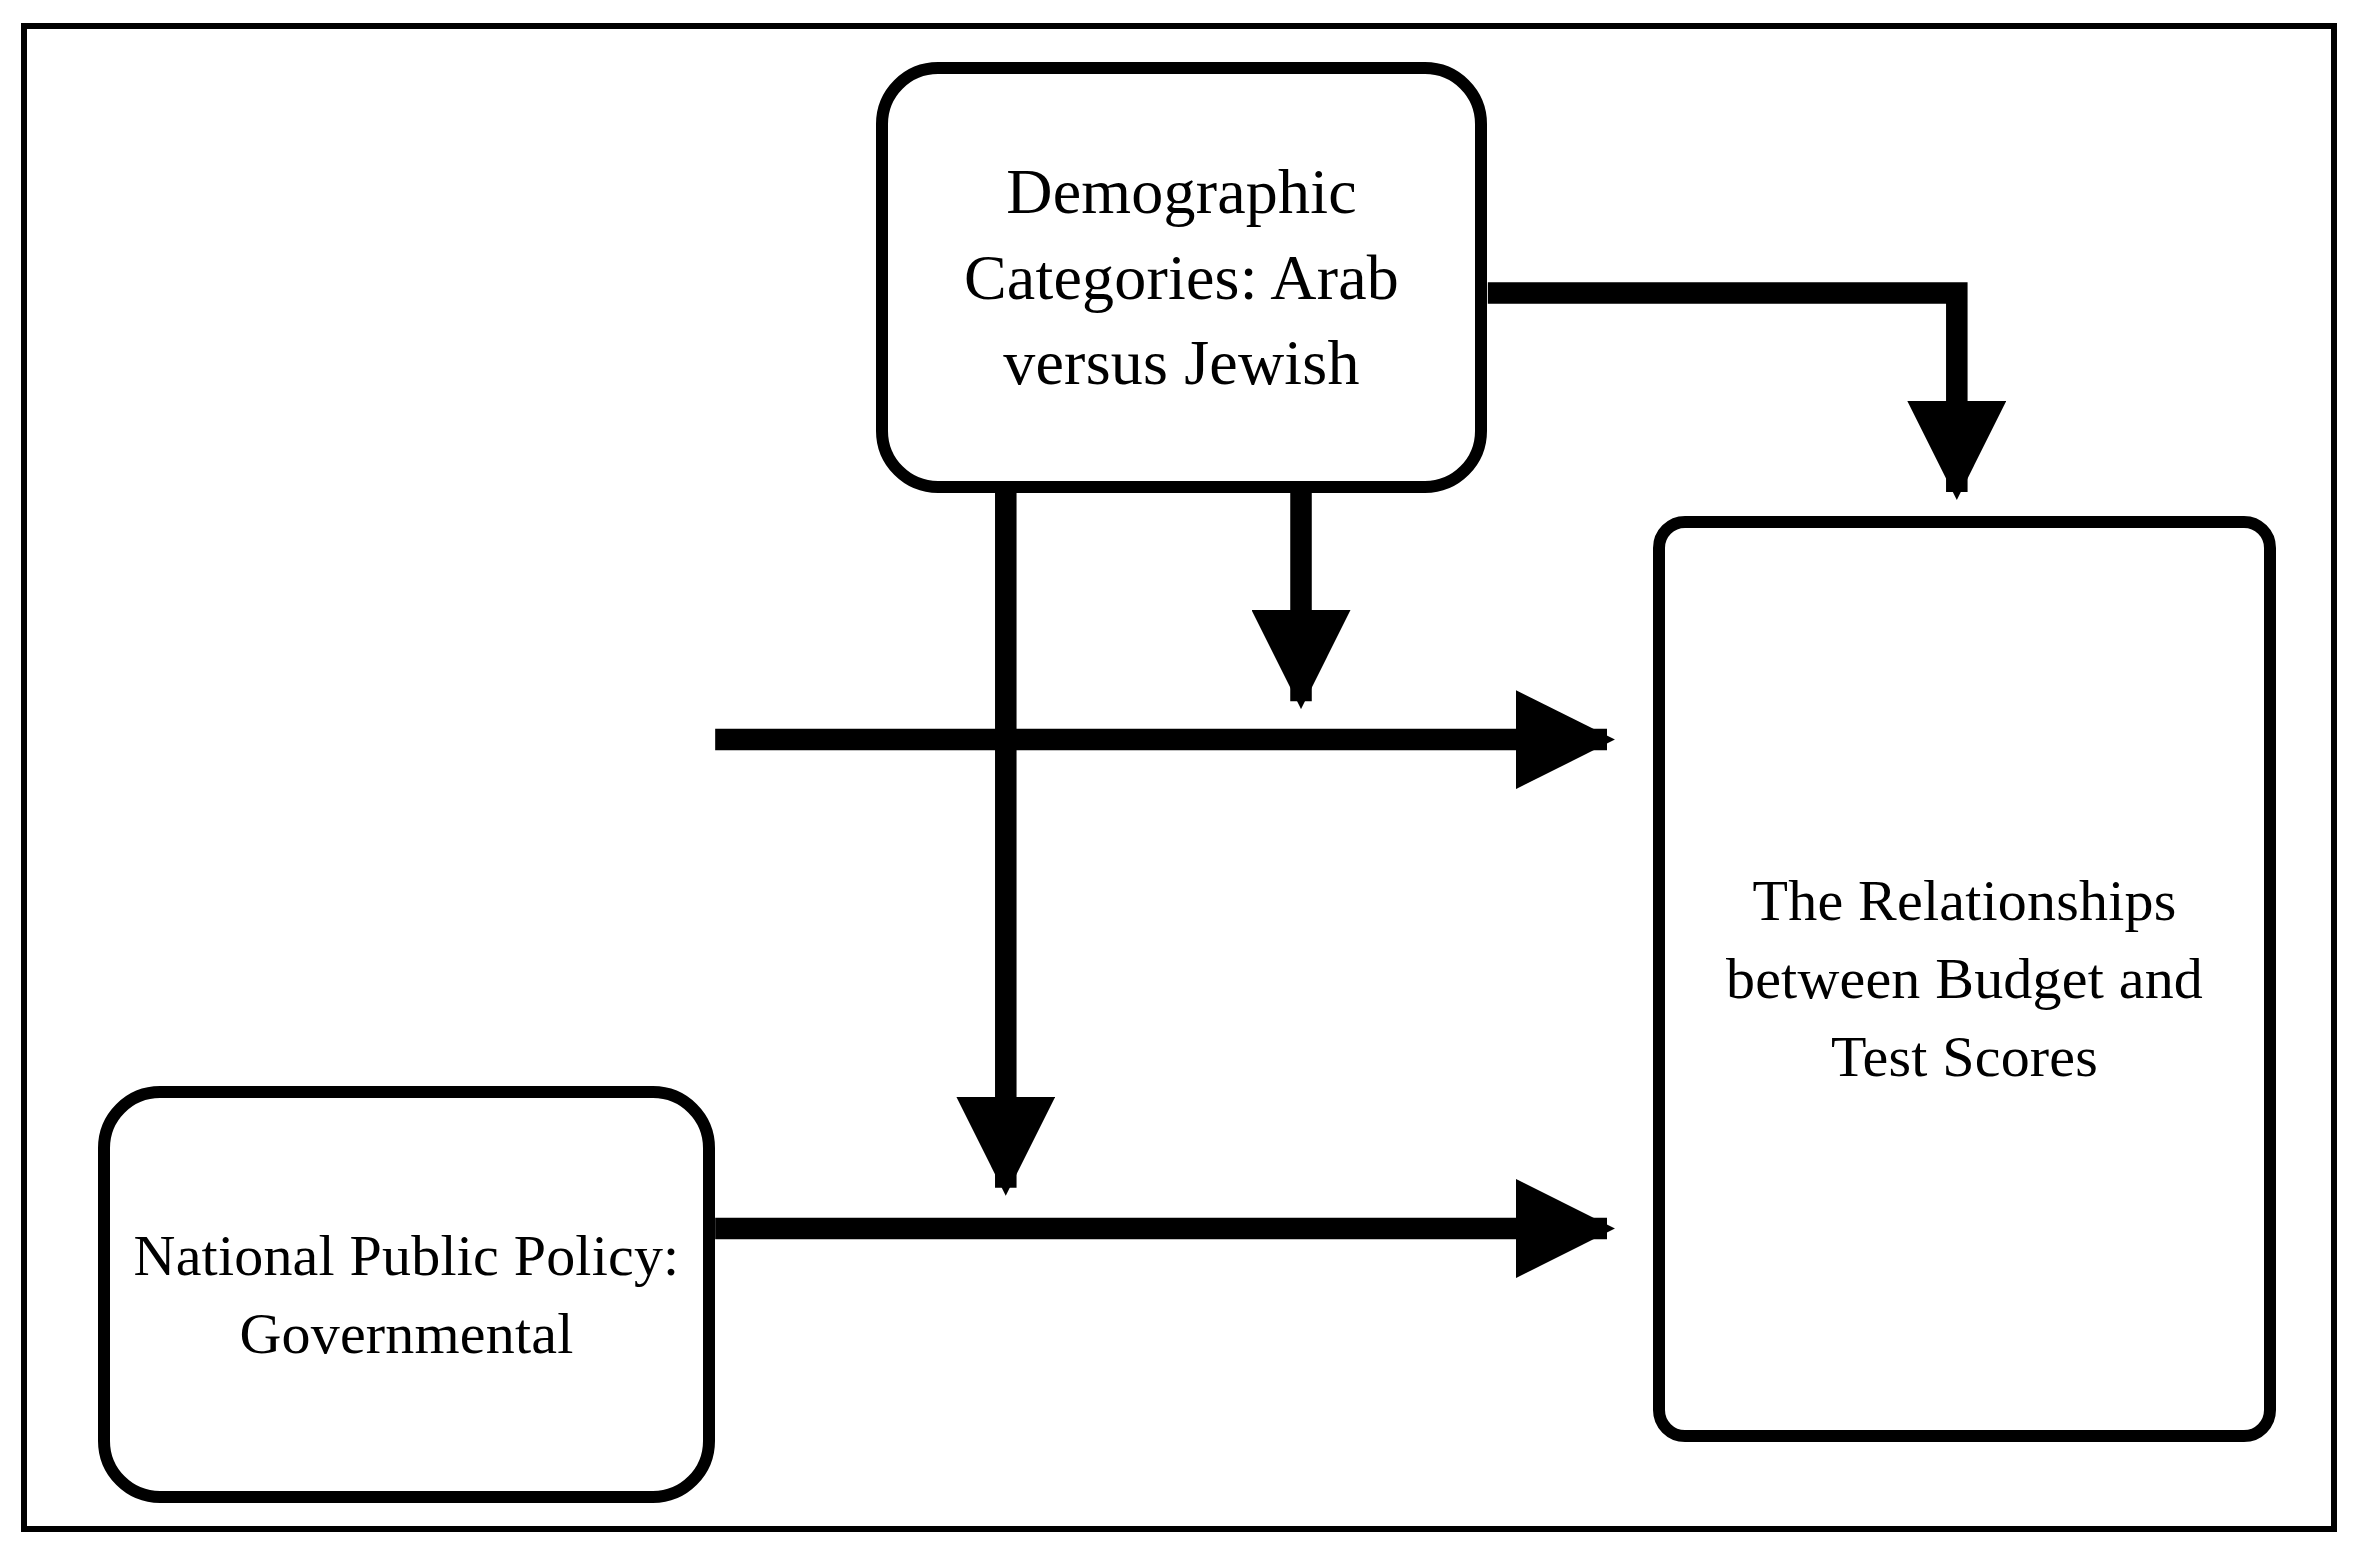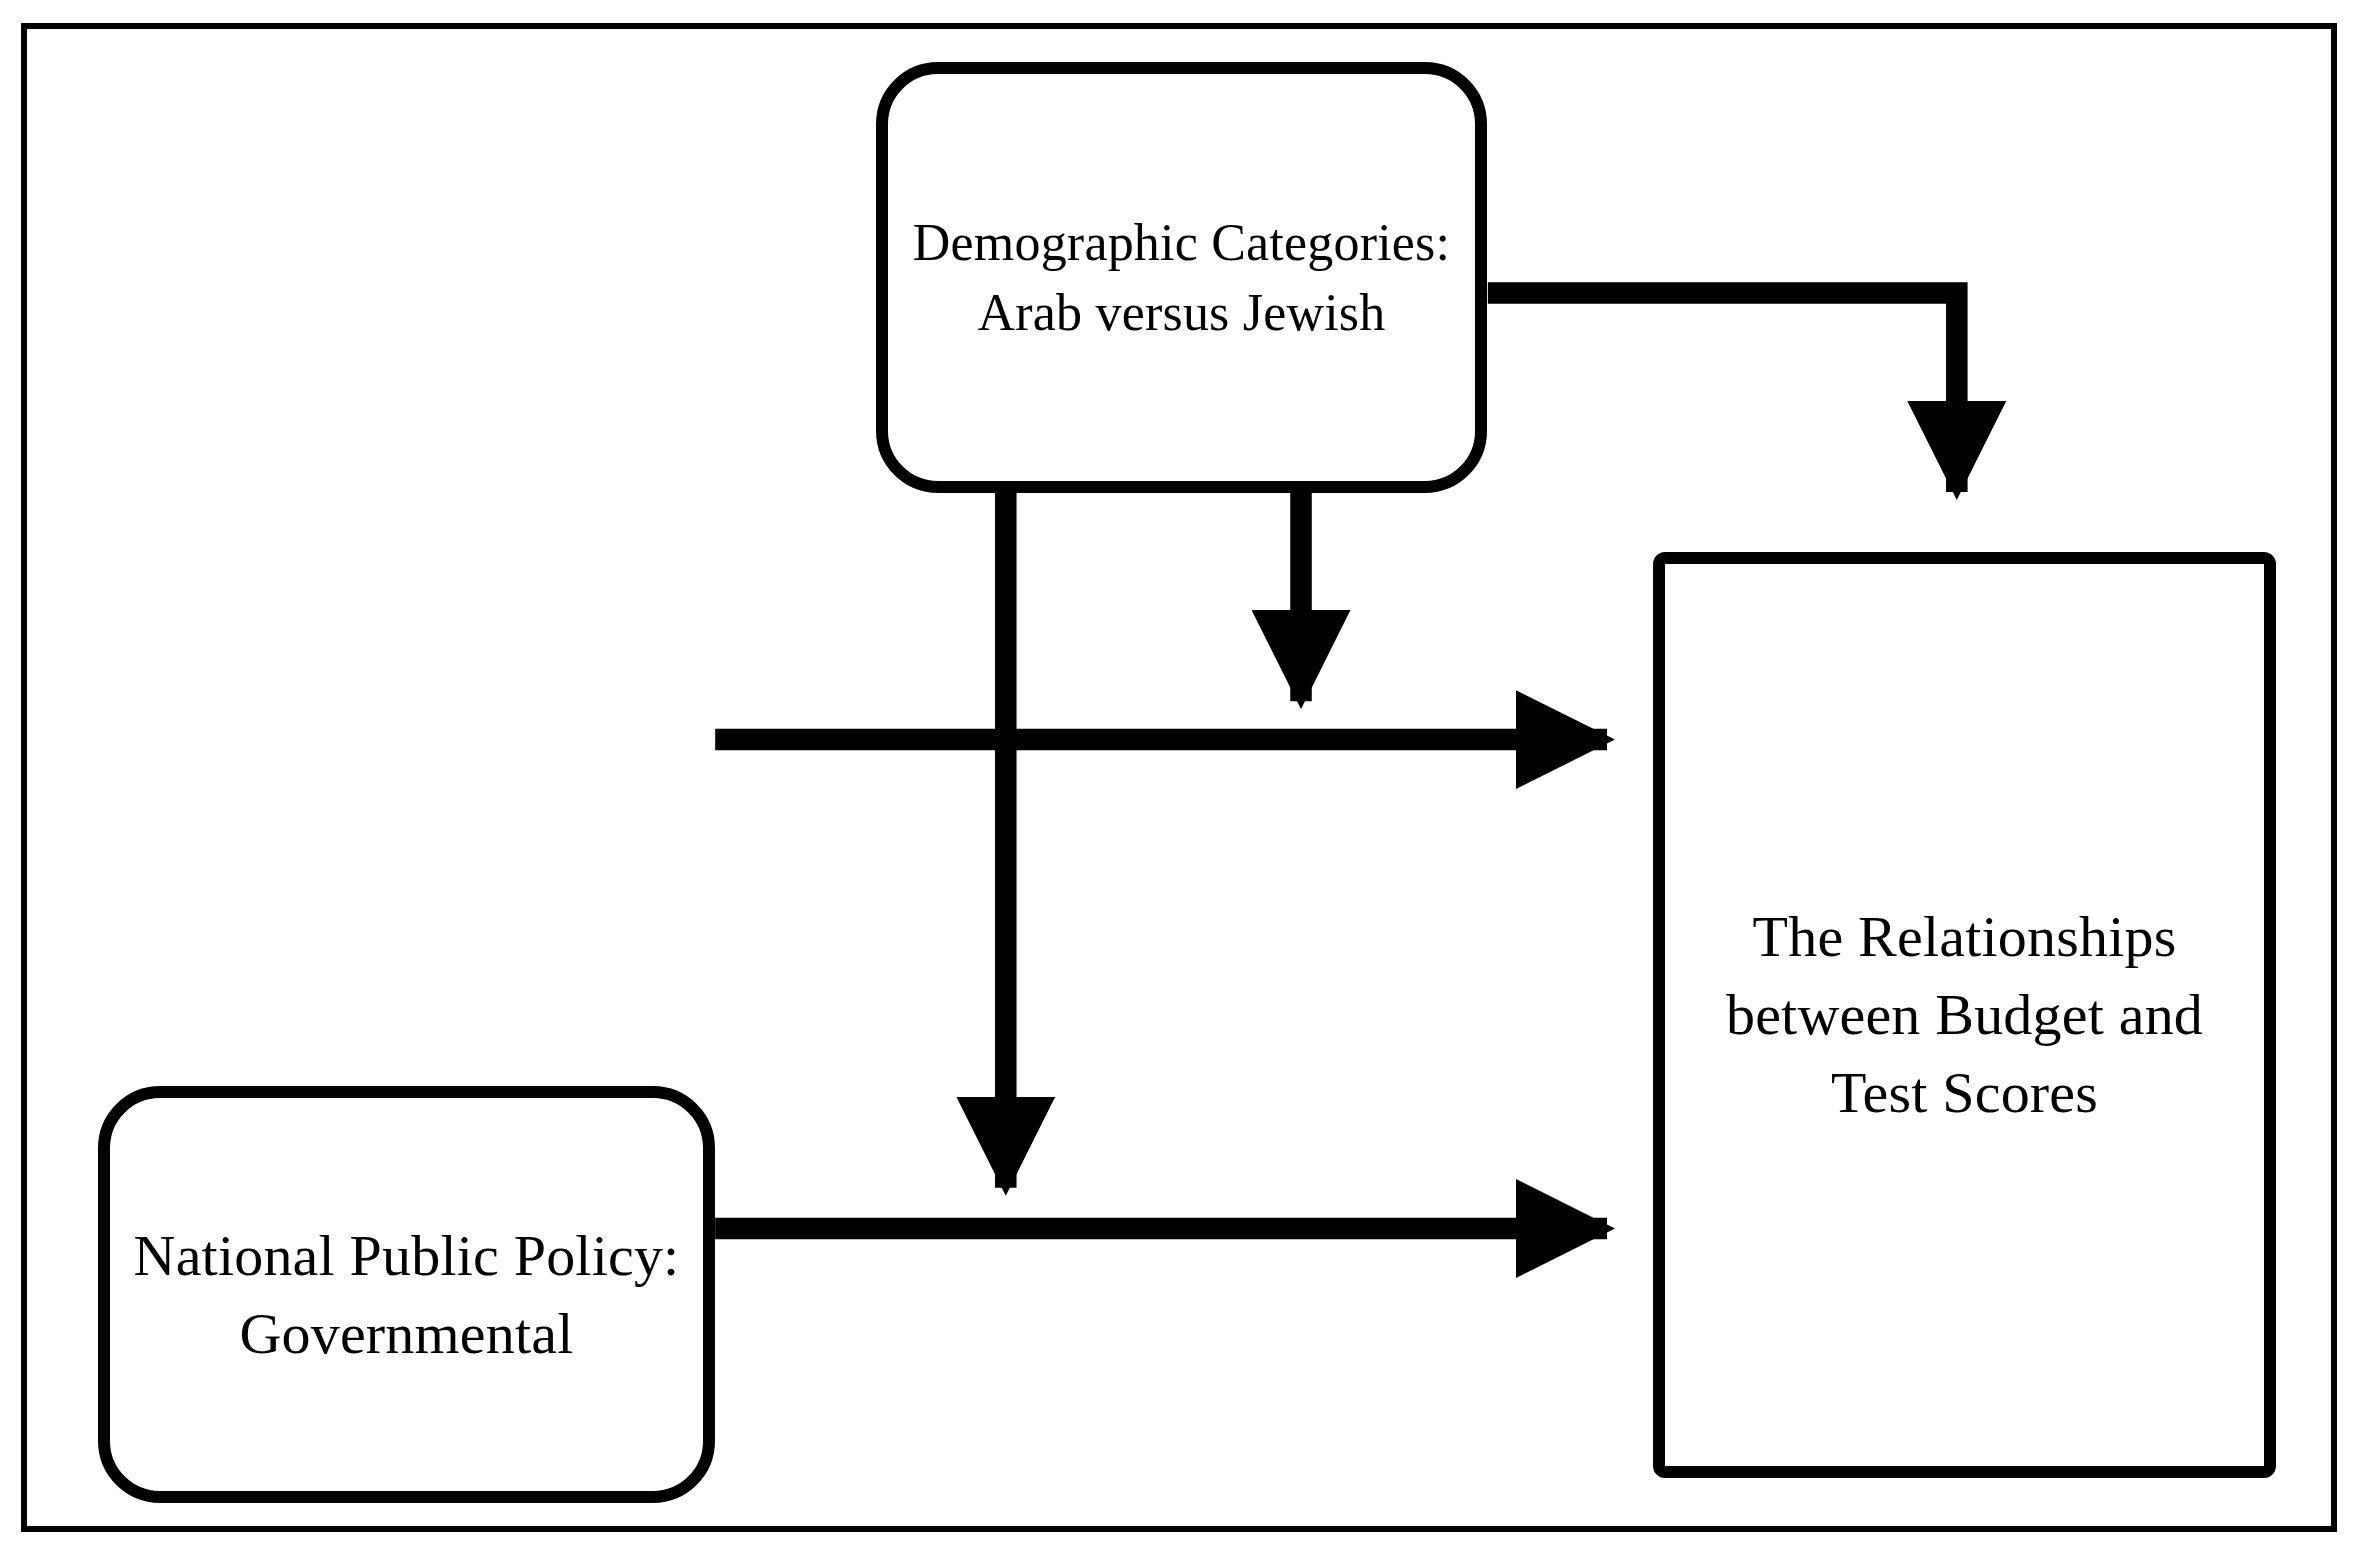--- a/index.html
+++ b/index.html
@@ -52,21 +52,21 @@
     padding: 0 20px;
     letter-spacing: 0.2px;
   }
   #node-demographic {
     left: 876px;
     top: 62px;
     width: 611px;
     height: 431px;
     border-radius: 62px;
   }
-  #node-demographic .label { font-size: 52px; }
+  #node-demographic .label { font-size: 64px; }
 
   #node-local {
     left: 98px;
     top: 527px;
     width: 617px;
     height: 431px;
     border-radius: 62px;
   }
   #node-local .label { font-size: 58px; }
 
@@ -74,24 +74,24 @@
     left: 98px;
     top: 1086px;
     width: 617px;
     height: 417px;
     border-radius: 62px;
   }
   #node-national .label { font-size: 58px; }
 
   #node-outcome {
     left: 1653px;
-    top: 552px;
+    top: 516px;
     width: 623px;
     height: 926px;
-    border-radius: 12px;
+    border-radius: 32px;
   }
   #node-outcome .label { font-size: 58px; }
 </style>
 </head>
 <body>
 
 <div id="canvas">
 
   <div id="outer-frame"></div>
 

